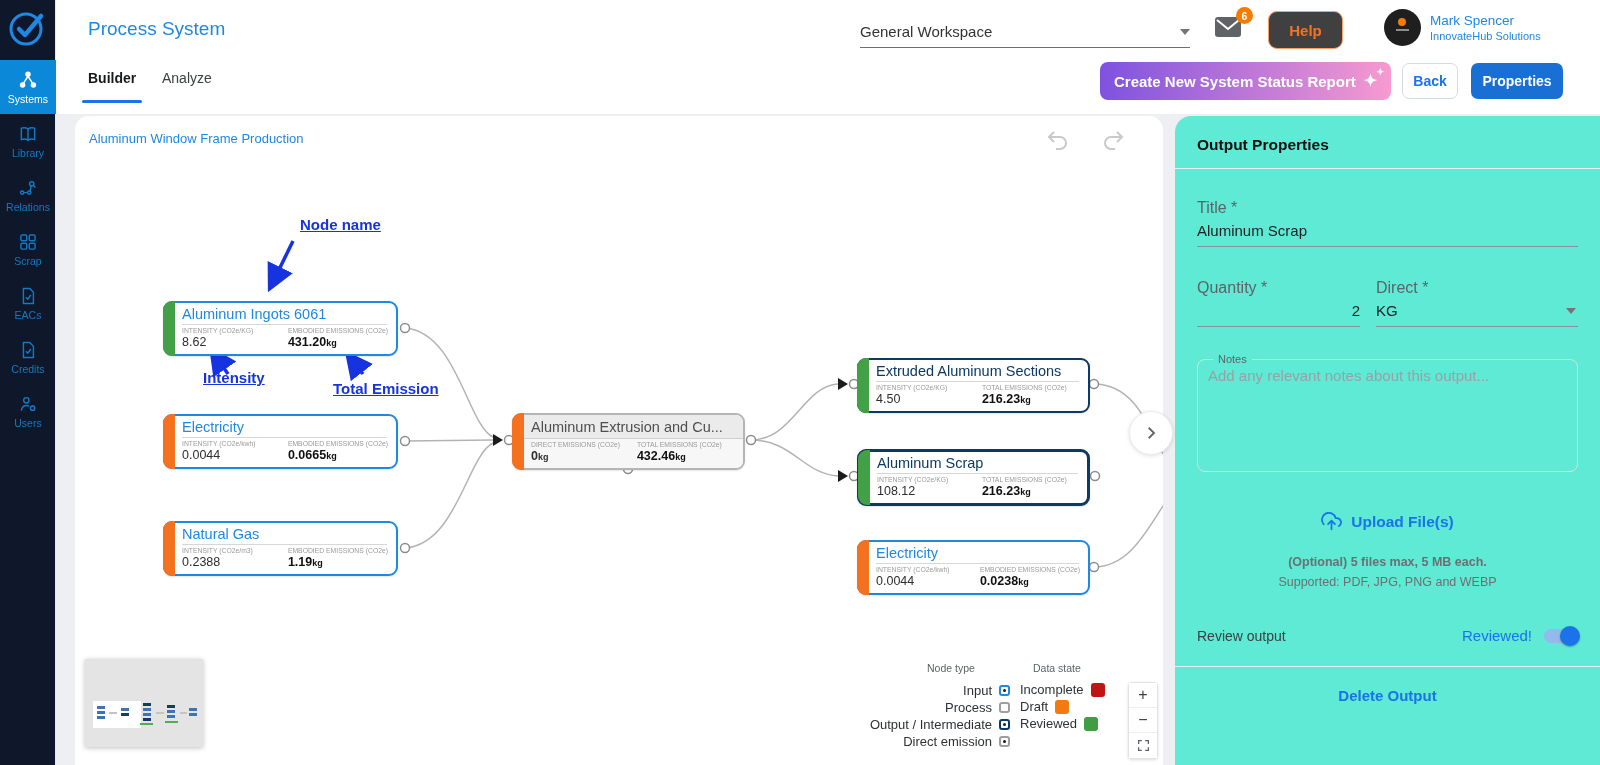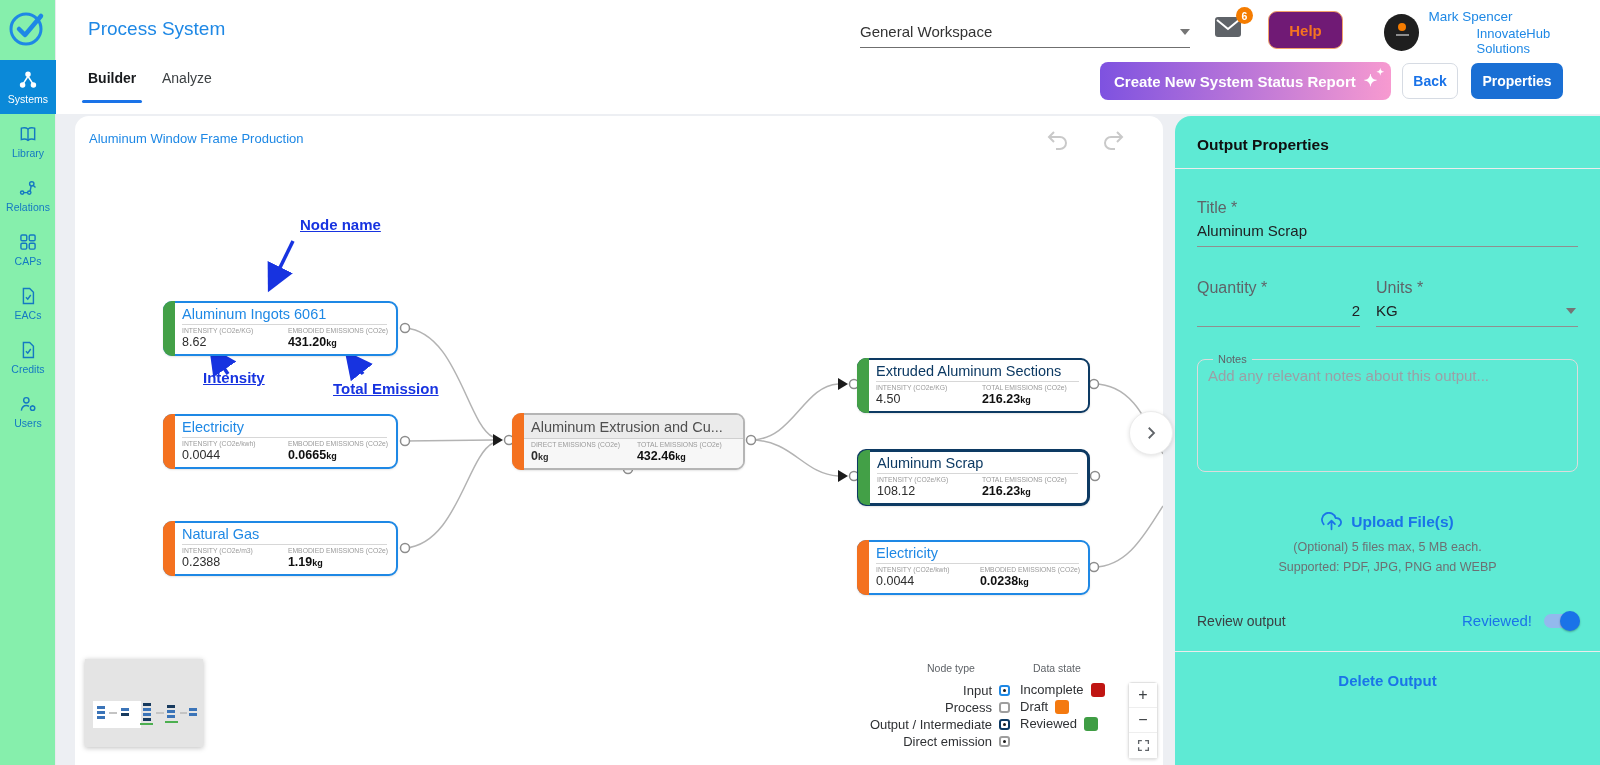--- a/index.html
+++ b/index.html
@@ -1,44 +1,44 @@
 <!DOCTYPE html>
 <html><head>
 <meta charset="utf-8">
 <style>
   * { margin:0; padding:0; box-sizing:border-box; }
   html,body { width:1600px; height:765px; font-family:"Liberation Sans", sans-serif; }
   #viewport { position:relative; width:1600px; height:765px; background:#edeff3; overflow:hidden; }
 
   
-  #sidebar { position:absolute; left:0; top:0; width:56px; height:765px; background:#86efac; border-right:1px solid #e8eaee; z-index:40; }
+  #sidebar { position:absolute; left:0; top:0; width:56px; height:765px; background:#0f172a; border-right:1px solid #e8eaee; z-index:40; }
   .logo { position:absolute; left:6px; top:6px; width:44px; height:44px; }
   .nav { position:absolute; top:60px; left:0; width:56px; }
   .nav-item { width:56px; height:54px; display:flex; flex-direction:column; align-items:center; justify-content:center; gap:3px; cursor:pointer; }
   .nav-item .nav-label { font-size:10.5px; color:#1479c2; }
   .nav-item svg { stroke:#1479c2; }
   .nav-item.active { background:#0b89d8; }
   .nav-item.active .nav-label { color:#fff; }
   .nav-item.active svg { stroke:#fff; }
   .nav-item.active svg .fillme { fill:#fff; }
 
   
   #header { position:absolute; left:56px; top:0; width:1544px; height:114px; background:#fff; }
   .app-title { position:absolute; left:32px; top:18px; font-size:19px; color:#1e88e5; }
   .workspace { position:absolute; left:804px; top:16px; width:330px; height:32px; border-bottom:1px solid #6f6f6f; font-size:15px; color:#333; display:flex; align-items:center; justify-content:space-between; cursor:pointer; }
   .caret { width:0; height:0; border-left:5px solid transparent; border-right:5px solid transparent; border-top:6px solid #757575; }
   .mailwrap { position:absolute; left:1158px; top:16px; width:30px; height:24px; cursor:pointer; }
   .mail-badge { position:absolute; right:-9px; top:-9px; width:17px; height:17px; border-radius:50%; background:#f57c00; color:#fff; font-size:10.5px; font-weight:bold; display:flex; align-items:center; justify-content:center; }
-  .help-btn { position:absolute; left:1212px; top:11px; width:75px; height:38px; border:1.5px solid #f2a26a; border-radius:9px; background:#701a75; color:#f57321; font-weight:bold; font-size:15px; display:flex; align-items:center; justify-content:center; cursor:pointer; }
+  .help-btn { position:absolute; left:1212px; top:11px; width:75px; height:38px; border:1.5px solid #f2a26a; border-radius:9px; background:#404040; color:#f57321; font-weight:bold; font-size:15px; display:flex; align-items:center; justify-content:center; cursor:pointer; }
   .userchip { position:absolute; left:1328px; top:9px; display:flex; align-items:center; gap:9px; cursor:pointer; }
   .avatar { width:37px; height:37px; border-radius:50%; background:#1f1f1f; position:relative; }
   .avatar::after { content:''; position:absolute; left:14px; top:9px; width:8px; height:8px; border-radius:50%; background:#f57c00; }
   .avatar::before { content:''; position:absolute; left:12px; top:20px; width:13px; height:2px; background:#8d8d8d; }
   .user-name { font-size:13.5px; color:#1e88e5; }
-  .user-org { font-size:13px; color:#1e88e5; margin-top:2px;margin-left:48px; }
+  .user-org { font-size:11px; color:#1e88e5; margin-top:2px; }
 
   .tab { position:absolute; top:70px; font-size:14px; cursor:pointer; }
   .tab-builder { left:32px; font-weight:bold; color:#17191c; }
   .tab-builder::after { content:''; position:absolute; left:-6px; right:-6px; top:30px; height:3px; background:#1a73e8; border-radius:2px; }
   .tab-analyze { left:106px; color:#3c4043; }
   .grad-btn { position:absolute; left:1044px; top:62px; height:38px; padding:0 14px; border:none; border-radius:8px; background:linear-gradient(90deg,#7e52e0,#f79ad0); color:#fff; font-weight:bold; font-size:15px; display:flex; align-items:center; gap:8px; cursor:pointer; }
   .sparkles { font-size:16px; line-height:1; position:relative; }
   .sparkles i { font-style:normal; font-size:9px; position:absolute; top:-5px; right:-7px; }
   .back-btn { position:absolute; left:1346px; top:63px; width:56px; height:36px; background:#fff; border:1px solid #d6dbe3; border-radius:7px; color:#1a73e8; font-size:14px; font-weight:bold; cursor:pointer; }
   .props-btn { position:absolute; left:1415px; top:63px; width:92px; height:36px; background:#1a6fd4; border:none; border-radius:7px; color:#fff; font-size:14px; font-weight:bold; cursor:pointer; }
@@ -106,21 +106,21 @@
   .row2 { display:flex; gap:16px; margin-top:32px; }
   .col-q { width:163px; } .col-u { flex:1; }
   .f-input.qty { text-align:right; }
   .units-sel { border-bottom:1px solid #8f8f8f; font-size:15px; color:#202124; padding:5px 2px 7px 0; display:flex; align-items:center; justify-content:space-between; cursor:pointer; }
   .notes-fs { margin-top:26px; border:1px solid #dcdcdc; border-radius:8px; padding:2px 10px 8px 10px; }
   .notes-fs legend { font-size:11px; color:#5f6368; padding:0 5px; margin-left:5px; }
   .notes-ta { width:100%; height:92px; border:none; outline:none; resize:none; font-size:15px; font-family:"Liberation Sans",sans-serif; color:#202124; background:transparent; }
   .notes-ta::placeholder { color:#9aa0a6; }
   .upload-row { margin-top:40px; display:flex; align-items:center; justify-content:center; gap:9px; color:#1a73e8; font-size:15.5px; font-weight:bold; cursor:pointer; }
   .hint { text-align:center; font-size:12.5px; color:#6c7073; margin-top:6px; }
-  .hint.first { margin-top:9px; }
+  .hint.first { margin-top:24px;font-weight:bold; }
   .review-row { margin-top:38px; display:flex; align-items:center; }
   .review-label { font-size:14px; color:#3c4043; }
   .review-state { margin-left:auto; font-size:15px; color:#1a73e8; }
   .toggle { margin-left:12px; width:34px; height:14px; border-radius:7px; background:#93b9ed; position:relative; cursor:pointer; }
   .toggle .knob { position:absolute; right:-2px; top:-3px; width:20px; height:20px; border-radius:50%; background:#1a73e8; box-shadow:0 1px 2px rgba(0,0,0,.3); }
   .p-div2 { height:1px; background:#ececec; margin-top:22px; }
   .delete-out { text-align:center; padding:20px 0; font-size:15px; font-weight:bold; color:#1a73e8; cursor:pointer; }
 </style>
 </head>
 <body>
@@ -160,21 +160,21 @@
         </svg>
         <span class="nav-label">Relations</span>
       </div>
       <div class="nav-item">
         <svg width="20" height="20" viewBox="0 0 24 24" fill="none" stroke-width="1.7">
           <rect x="3.5" y="3.5" width="7" height="7" rx="1.5"></rect>
             <rect x="13.5" y="3.5" width="7" height="7" rx="1.5"></rect>
           <rect x="3.5" y="13.5" width="7" height="7" rx="1.5"></rect>
             <rect x="13.5" y="13.5" width="7" height="7" rx="1.5"></rect>
         </svg>
-        <span class="nav-label">CAPs</span>
+        <span class="nav-label">Scrap</span>
       </div>
       <div class="nav-item">
         <svg width="20" height="20" viewBox="0 0 24 24" fill="none" stroke-width="1.7">
           <path d="M6.5 3 H14 L18.5 7.5 V21 H6.5 Z"></path>
             <path d="M9.5 13.5 L11.7 15.7 L15.3 10.8"></path>
         </svg>
         <span class="nav-label">EACs</span>
       </div>
       <div class="nav-item">
         <svg width="20" height="20" viewBox="0 0 24 24" fill="none" stroke-width="1.7">
@@ -489,21 +489,21 @@
           <div class="f-label">Title *</div>
           <input class="f-input" type="text" value="Aluminum Scrap" style="">
         </div>
 
         <div class="row2">
           <div class="col-q">
             <div class="f-label">Quantity *</div>
             <input class="f-input qty" type="text" value="2" style="">
           </div>
           <div class="col-u">
-            <div class="f-label">Units *</div>
+            <div class="f-label">Direct *</div>
             <div class="units-sel">
               <span>KG</span>
               <span class="caret"></span>
             </div>
           </div>
         </div>
 
         <fieldset class="notes-fs">
           <legend>Notes</legend>
           <textarea class="notes-ta" placeholder="Add any relevant notes about this output..." style=""></textarea>

